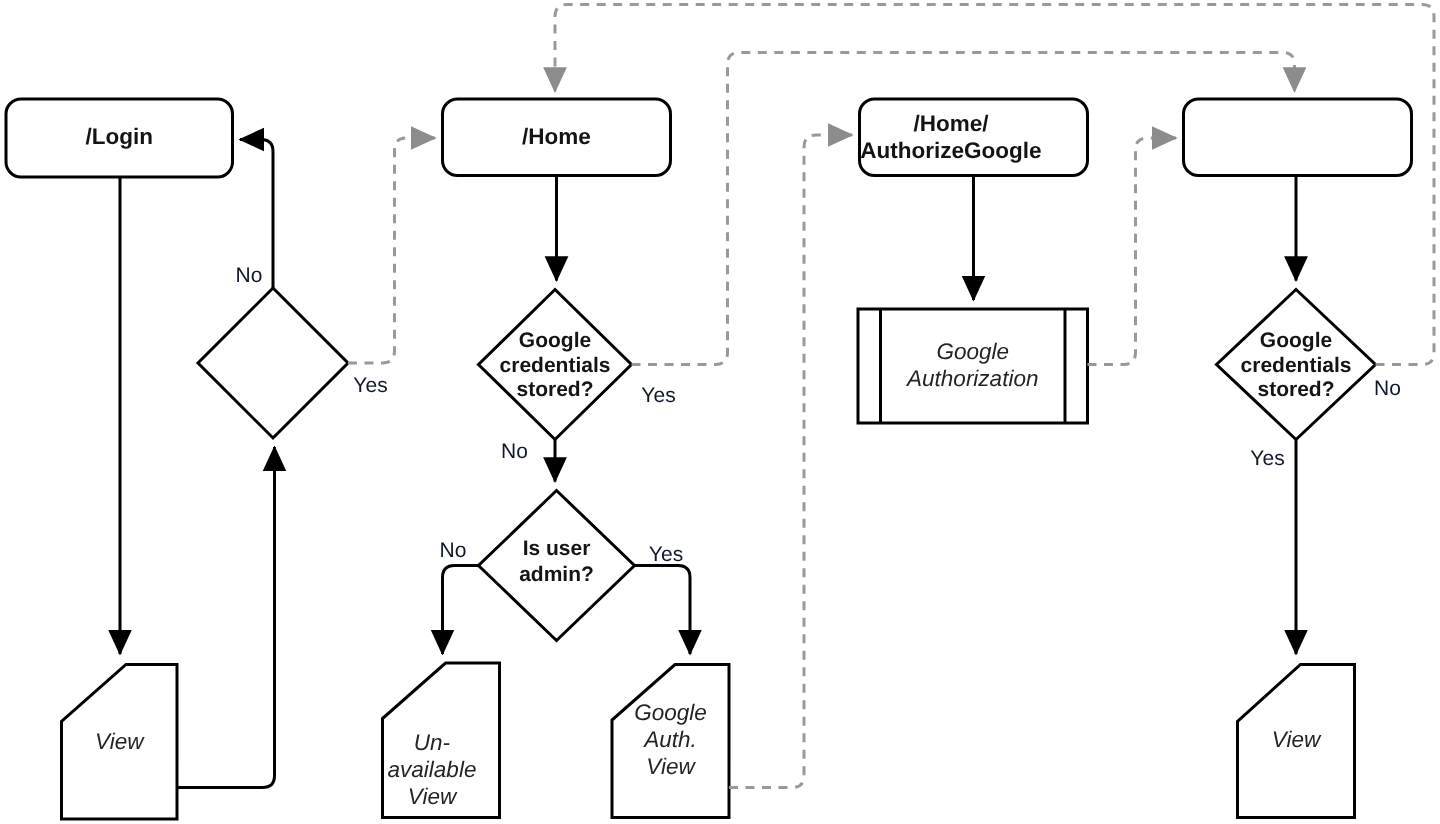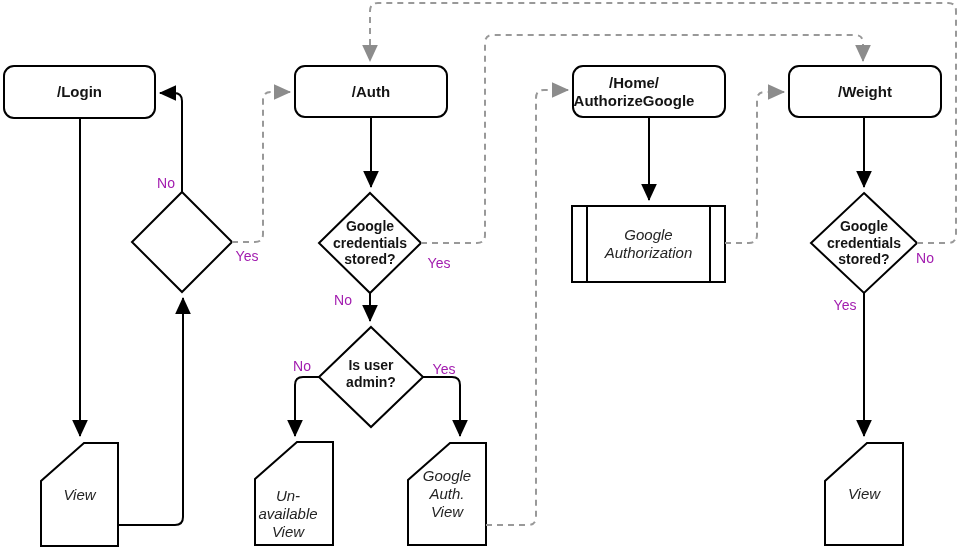--- a/index.html
+++ b/index.html
@@ -11,21 +11,21 @@
   .node-lbl{
     position:absolute;display:flex;align-items:center;justify-content:center;
     text-align:center;white-space:pre-line;color:#141414;line-height:1.15;
     pointer-events:none;
   }
   .bold{font-weight:700;font-size:15px;}
   .diamond-lbl{font-weight:700;font-size:14px;line-height:1.18;}
   .italic{font-style:italic;font-size:15px;color:#242424;line-height:1.2;}
   .edge-lbl{
     position:absolute;transform:translate(-50%,-50%);
-    font-size:14px;color:#a21caf;white-space:nowrap;pointer-events:none;
+    font-size:14px;color:#0f172a;white-space:nowrap;pointer-events:none;
   }
 </style>
 </head>
 <body>
 
 <div class="stage">
 
   <svg width="960" height="549" viewBox="0 0 960 549">
     <defs>
       <marker id="arrB" viewBox="0 0 10 10" refX="9" refY="5" markerWidth="9" markerHeight="9" orient="auto-start-reverse">
@@ -75,24 +75,23 @@
     <g fill="none" stroke="#999999" stroke-width="2" stroke-dasharray="6 5" marker-end="url(#arrG)">
       <path d="M232,242 H255 Q263,242 263,234 V100 Q263,92 271,92 H290"></path>
       <path d="M421,243 H477 Q485,243 485,235 V43 Q485,35 493,35 H855 Q863,35 863,43 V61"></path>
       <path d="M486,525 H528 Q536,525 536,517 V98 Q536,90 544,90 H568"></path>
       <path d="M725,243 H749 Q757,243 757,235 V100 Q757,92 765,92 H784"></path>
       <path d="M917,243 H948 Q956,243 956,235 V11 Q956,3 948,3 H378 Q370,3 370,11 V61"></path>
     </g>
   </svg>
 
   <div class="node-lbl bold" style="left:4px;top:66px;width:151px;height:52px;">/Login</div>
-  <div class="node-lbl bold" style="left:295px;top:66px;width:152px;height:51px;">/Auth</div>
+  <div class="node-lbl bold" style="left:295px;top:66px;width:152px;height:51px;">/Home</div>
   <div class="node-lbl bold" style="left:558px;top:66px;width:152px;height:51px;">/Home/
 AuthorizeGoogle</div>
-  <div class="node-lbl bold" style="left:789px;top:66px;width:152px;height:51px;">/Weight</div>
   <div class="node-lbl italic" style="left:572px;top:206px;width:153px;height:76px;">Google
 Authorization</div>
 
   <div class="node-lbl diamond-lbl" style="left:319px;top:193px;width:102px;height:100px;">Google
 credentials
 stored?</div>
   <div class="node-lbl diamond-lbl" style="left:319px;top:324px;width:104px;height:100px;">Is user
 admin?</div>
   <div class="node-lbl diamond-lbl" style="left:811px;top:193px;width:106px;height:100px;">Google
 credentials

